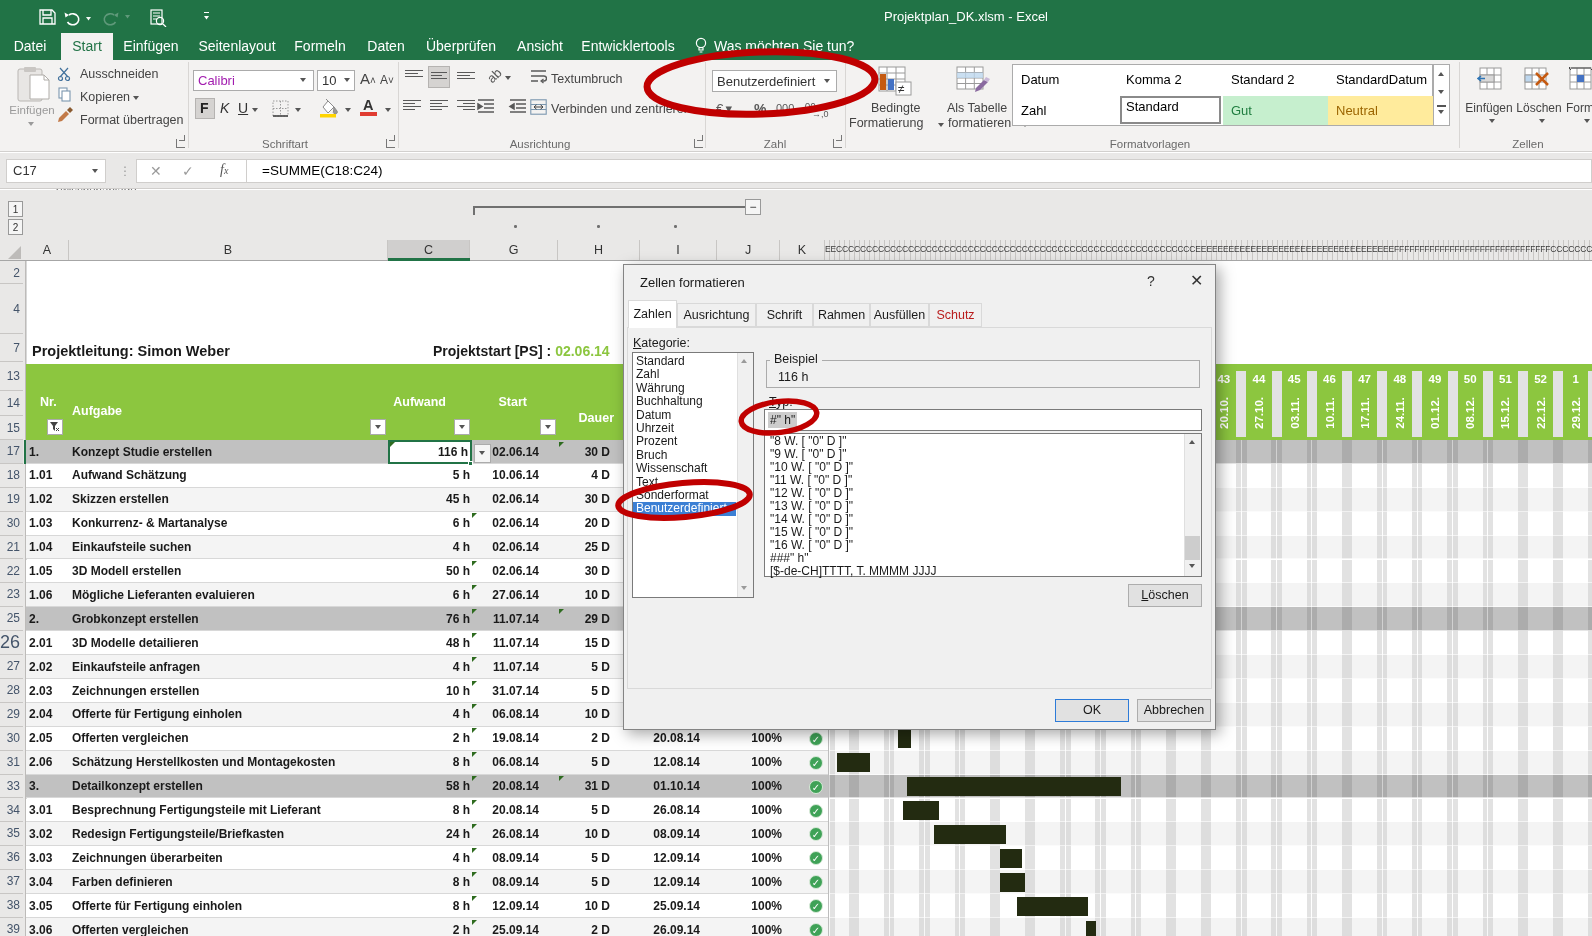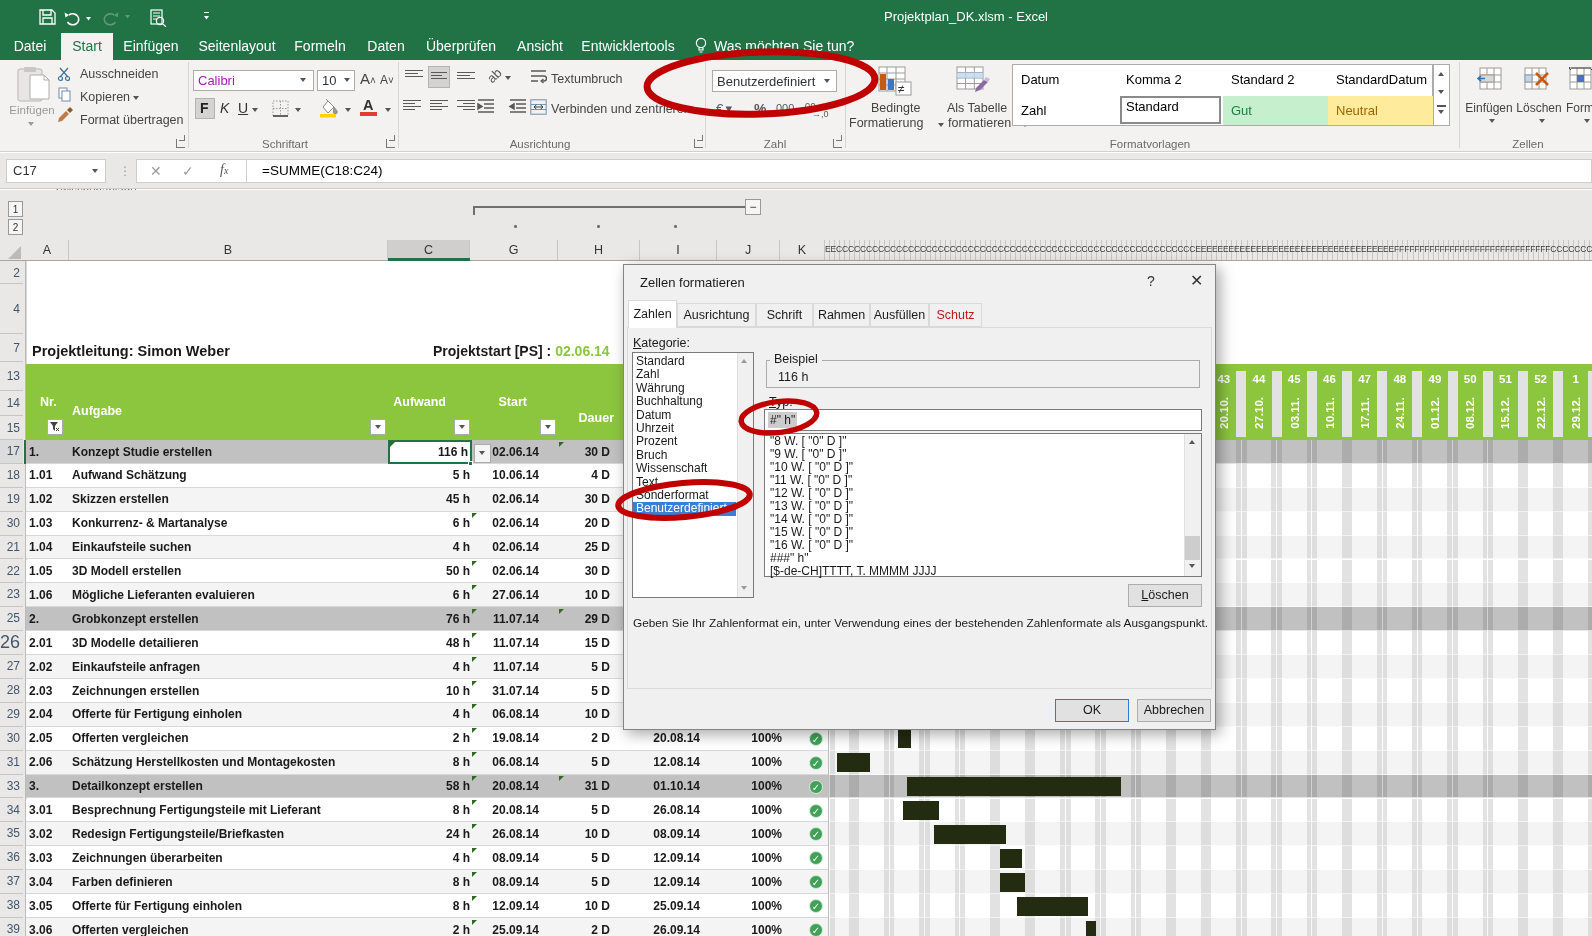--- a/index.html
+++ b/index.html
@@ -780,20 +780,19 @@
 <div class="ab" style="left:770px;top:513.0px;font-size:12px;color:#1a1a1a;line-height:13px;">"14 W. [ "0" D ]"</div>
 <div class="ab" style="left:770px;top:526.0px;font-size:12px;color:#1a1a1a;line-height:13px;">"15 W. [ "0" D ]"</div>
 <div class="ab" style="left:770px;top:539.0px;font-size:12px;color:#1a1a1a;line-height:13px;">"16 W. [ "0" D ]"</div>
 <div class="ab" style="left:770px;top:552.0px;font-size:12px;color:#1a1a1a;line-height:13px;">###" h"</div>
 <div class="ab" style="left:770px;top:565.0px;font-size:12px;color:#1a1a1a;line-height:13px;">[$-de-CH]TTTT, T. MMMM JJJJ</div>
 <div class="ab" style="left:1184px;top:434px;width:17px;height:142px;background:#F0F0F0;border-left:1px solid #DFDFDF;"></div>
 <div class="car" style="left:1189px;top:440px;transform:rotate(180deg);border-top-color:#555;"></div>
 <div class="car" style="left:1189px;top:564px;border-top-color:#555;"></div>
 <div class="ab" style="left:1185px;top:536px;width:15px;height:24px;background:#CDCDCD;"></div>
 <div class="ab" style="left:1128px;top:584px;width:74px;height:23px;background:#E1E1E1;border:1px solid #ADADAD;font-size:12.5px;text-align:center;line-height:21px;color:#1a1a1a;"><u>L</u>öschen</div>
-<div class="ab" style="left:633px;top:616px;width:578px;font-size:11.8px;white-space:nowrap;overflow:hidden;color:#1a1a1a;">Geben Sie Ihr Zahlenformat ein, unter Verwendung eines der bestehenden Zahlenformate als Ausgangspunkt.</div>
 <div class="ab" style="left:1055px;top:699px;width:74px;height:23px;background:#E1E1E1;border:1px solid #2D7BD8;font-size:12.5px;text-align:center;line-height:21px;color:#1a1a1a;">OK</div>
 <div class="ab" style="left:1137px;top:699px;width:74px;height:23px;background:#E1E1E1;border:1px solid #ADADAD;font-size:12.5px;text-align:center;line-height:21px;color:#1a1a1a;">Abbrechen</div>
 <svg class="ab" style="left:0;top:0;z-index:50;pointer-events:none;" width="1592" height="936" viewBox="0 0 1592 936">
 <ellipse cx="761" cy="83" rx="114" ry="31" fill="none" stroke="#C00000" stroke-width="7" transform="rotate(-2 761 83)"></ellipse>
 <ellipse cx="779" cy="417" rx="38" ry="15.5" fill="none" stroke="#C00000" stroke-width="5.5" transform="rotate(-7 779 417)"></ellipse>
 <ellipse cx="684" cy="500" rx="66" ry="17" fill="none" stroke="#C00000" stroke-width="6" transform="rotate(-5 684 500)"></ellipse>
 </svg>
 </div>
 </body></html>

